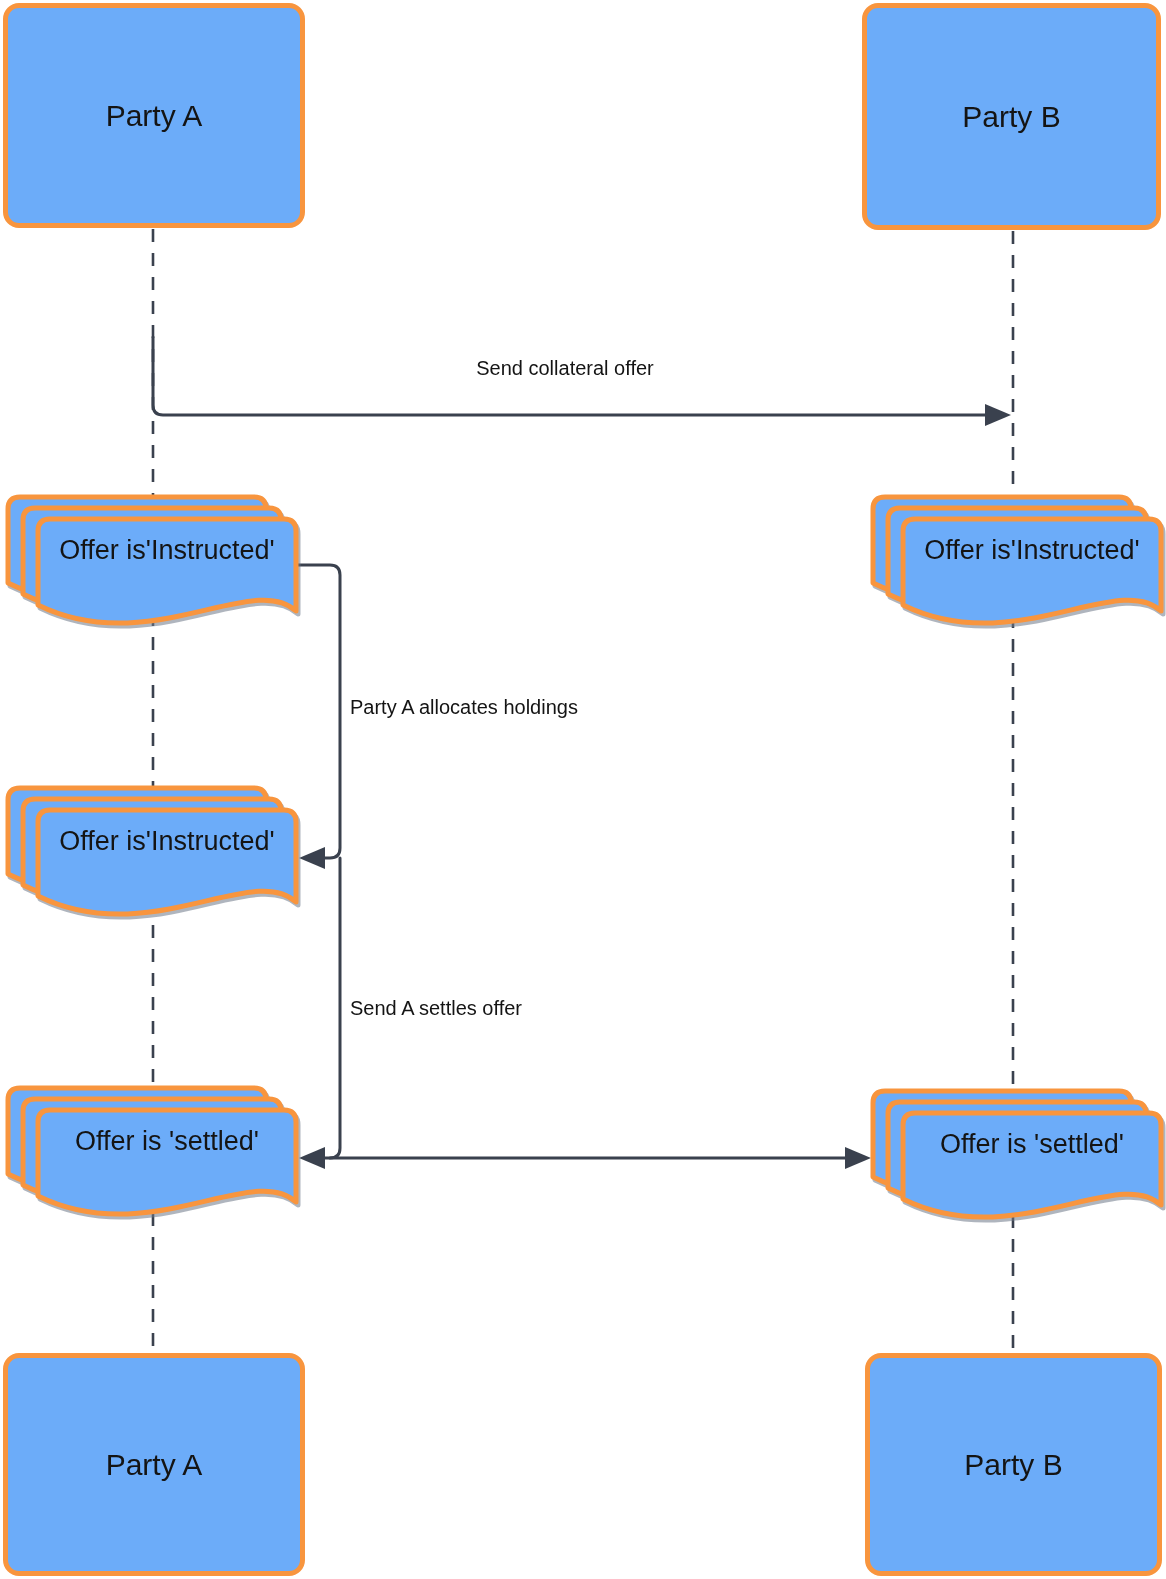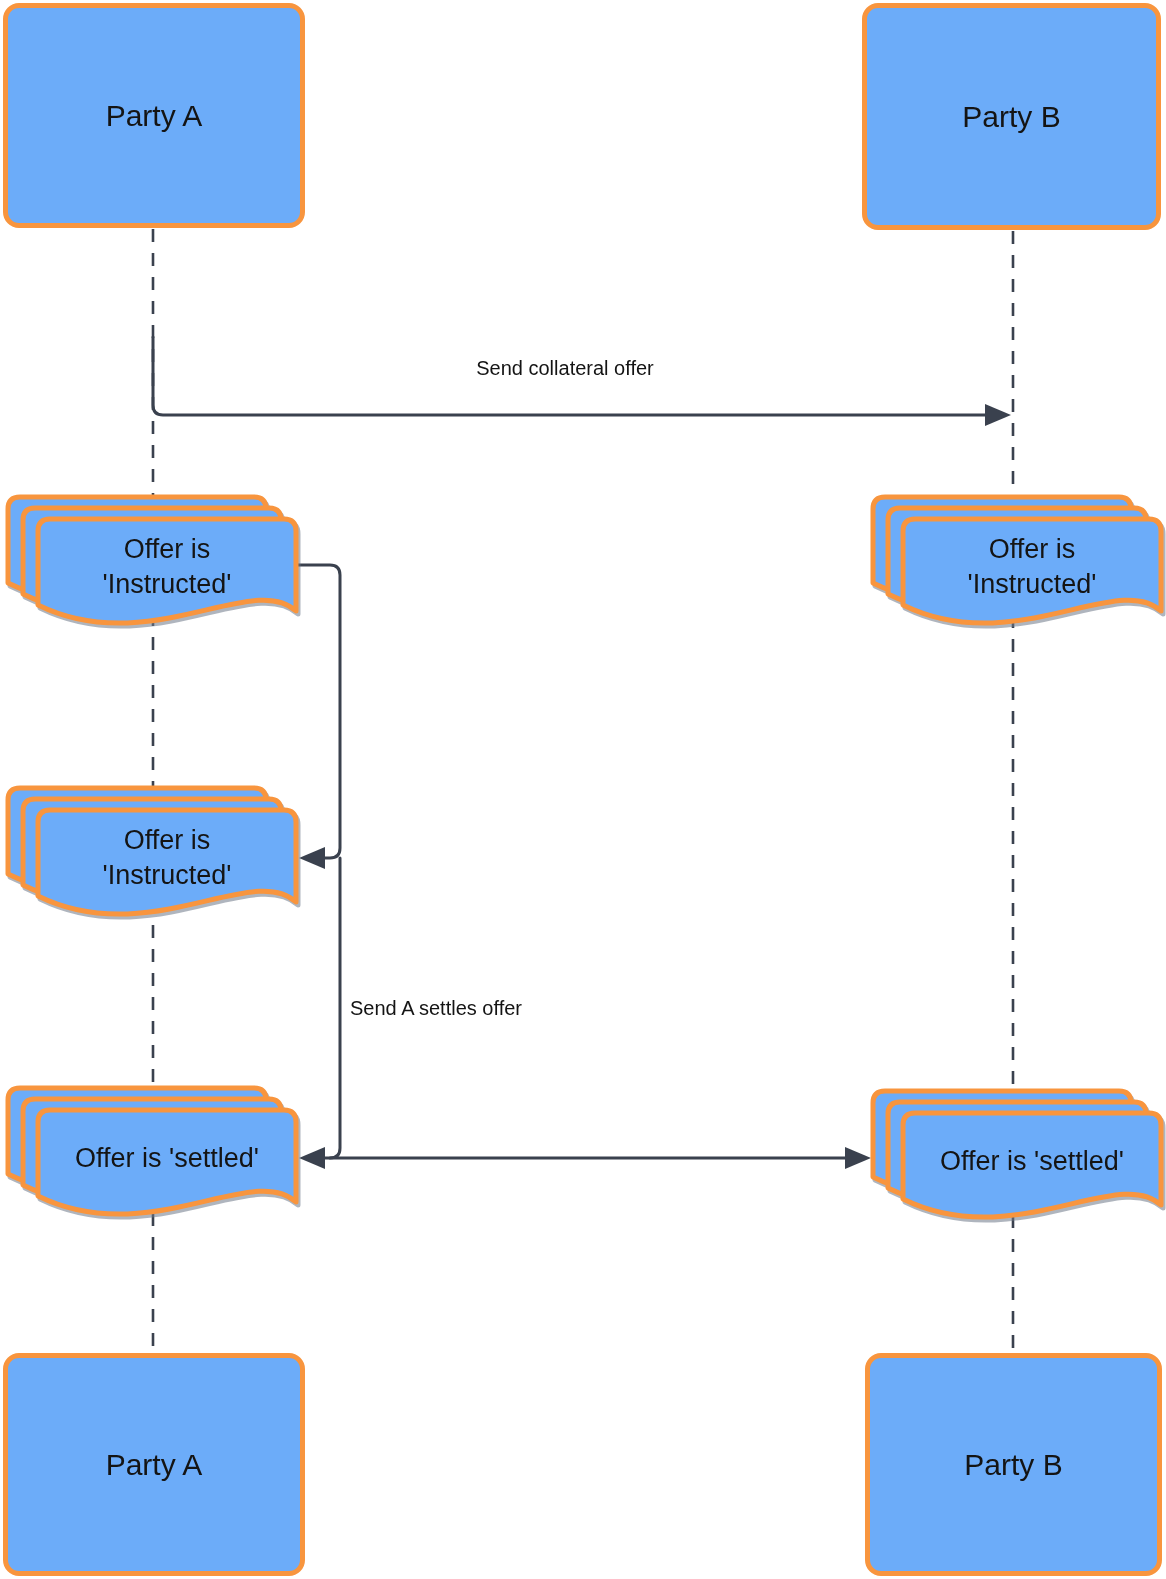--- a/index.html
+++ b/index.html
@@ -43,22 +43,22 @@
   }
   .docstack svg{overflow:visible;display:block;}
   .doc-page{
     fill:var(--shape-fill);
     stroke:var(--shape-border);
     stroke-width:5;
     stroke-linejoin:round;
     filter:drop-shadow(2.5px 3px 0 rgba(110,120,136,0.55));
   }
   .doc-label{
-    position:absolute;left:33px;top:26px;width:258px;height:94px;
-    display:flex;flex-direction:column;align-items:center;justify-content:center;
+    position:absolute;left:33px;top:9px;width:258px;height:94px;
+    display:flex;flex-direction:row;align-items:center;justify-content:center;
     z-index:3;
   }
   .doc-label div{
     font-size:27px;line-height:35px;white-space:nowrap;text-align:center;
     color:var(--text-color);
   }
   .msg-label{
     position:absolute;z-index:2;
     font-size:20px;line-height:34px;white-space:nowrap;
     color:var(--text-color);
@@ -155,16 +155,17 @@
       <path class="doc-page" transform="translate(18,14)" d="M 12 0 H 246 Q 258 0 258 12 V 92 C 215 52 110 140 0 86 V 12 Q 0 0 12 0 Z"></path>
       <path class="doc-page" transform="translate(33,25)" d="M 12 0 H 246 Q 258 0 258 12 V 92 C 215 52 110 140 0 86 V 12 Q 0 0 12 0 Z"></path>
     </svg>
     <div class="doc-label">
       <div>Offer is 'settled'</div>
     </div>
   </div>
 
   <div class="msg-label center" style="left:365px;top:351px;width:400px">Send collateral offer</div>
 
+  <div class="msg-label" style="left:350px;top:690px">Party A allocates holdings</div>
 
   <div class="msg-label" style="left:350px;top:991px">Send A settles offer</div>
 
 </div>
 
 </body></html>

